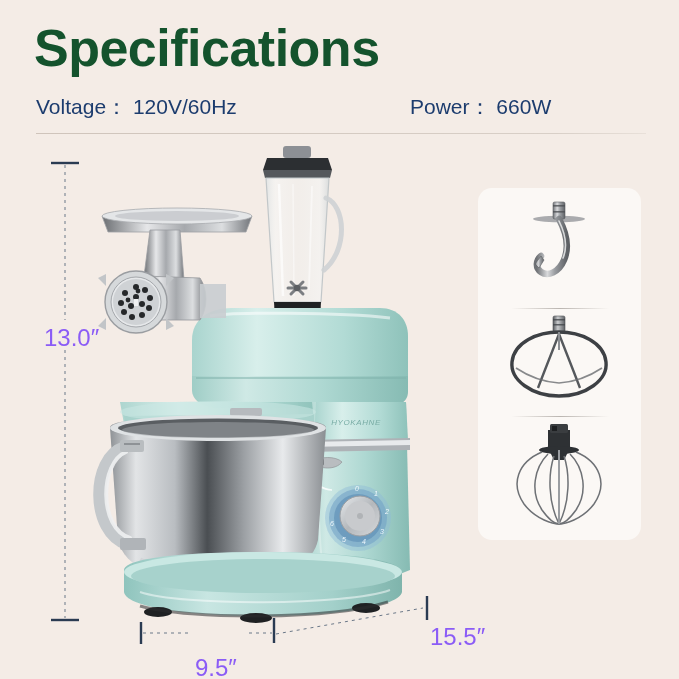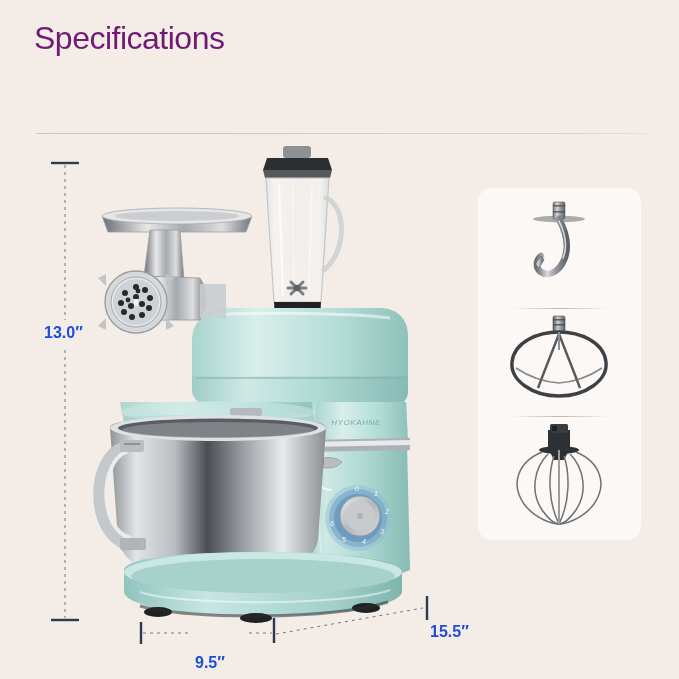--- a/index.html
+++ b/index.html
@@ -8,22 +8,22 @@
     background:#f4ece6;
     font-family:"Liberation Sans", sans-serif;
     overflow:hidden;
     position:relative;
   }
   .page{position:absolute;inset:0;}
 
   
   .title{
     position:absolute;left:34px;top:22px;
-    font-size:32px;font-weight:normal;
-    color:#701a75;letter-spacing:-0.5px;
+    font-size:52px;font-weight:bold;
+    color:#14532d;letter-spacing:-0.5px;
     line-height:1;
   }
   .spec-row{
     position:absolute;left:36px;top:93px;width:572px;height:26px;
   }
   .spec-item{
     position:absolute;top:0;
     font-size:21px;color:#1c3c6e;white-space:nowrap;
   }
   .spec-voltage{left:0;}
@@ -50,33 +50,37 @@
   .acc-div-2{top:228px;}
   .acc-svg{position:absolute;left:0;top:0;width:163px;height:100%;}
 
   
   .product{position:absolute;left:80px;top:140px;width:390px;height:490px;font-style:italic;}
   .product svg{position:absolute;left:0;top:0;}
 
   
   .dim-layer{position:absolute;inset:0;}
   .dim-label{
-    position:absolute;font-size:16px;color:#1d4ed8;white-space:nowrap;font-weight:bold;
+    position:absolute;font-size:24px;color:#8b5cf6;white-space:nowrap;
   }
   .lbl-height{left:44px;top:324px;}
   .lbl-width{left:195px;top:619px;margin-top:35px;}
   .lbl-depth{left:430px;top:599px;margin-top:24px;}
 </style>
 </head>
 <body>
 
 <div class="page">
 
   <div class="title">Specifications</div>
 
+  <div class="spec-row">
+    <div class="spec-item spec-voltage">Voltage： 120V/60Hz</div>
+    <div class="spec-item spec-power">Power： 660W</div>
+  </div>
 
   <div class="divider"></div>
 
   <div class="acc-panel">
 
     <div class="acc-cell acc-1">
       <svg class="acc-svg" viewBox="0 0 163 110">
         <defs>
           <linearGradient id="steelA" x1="0" y1="0" x2="1" y2="0">
             <stop offset="0" stop-color="#6f7276"></stop>

